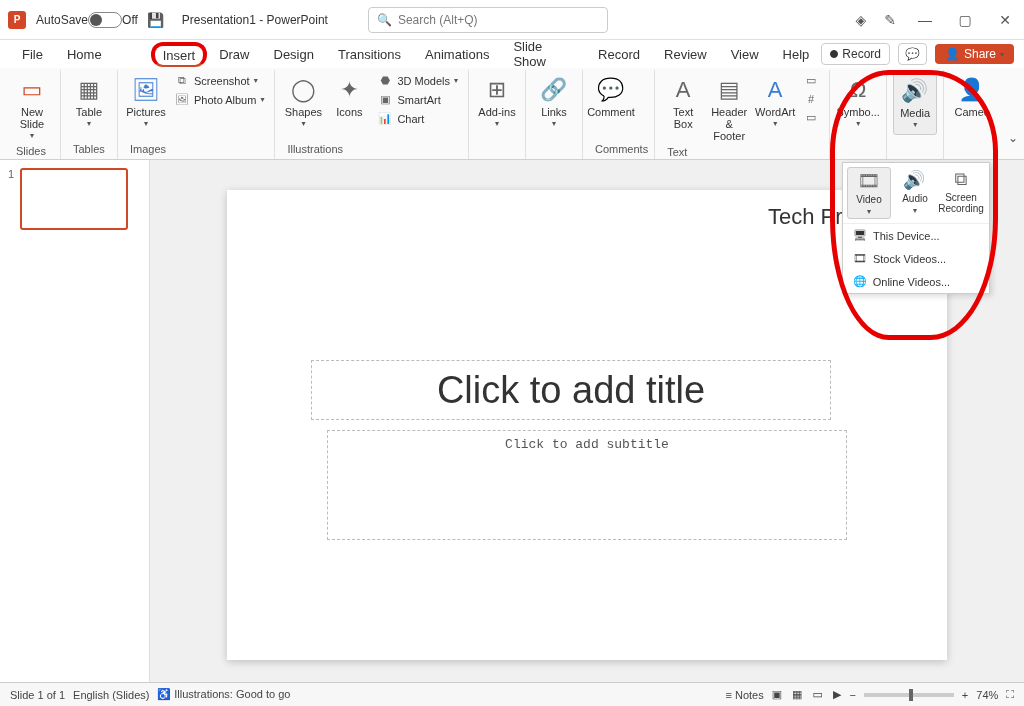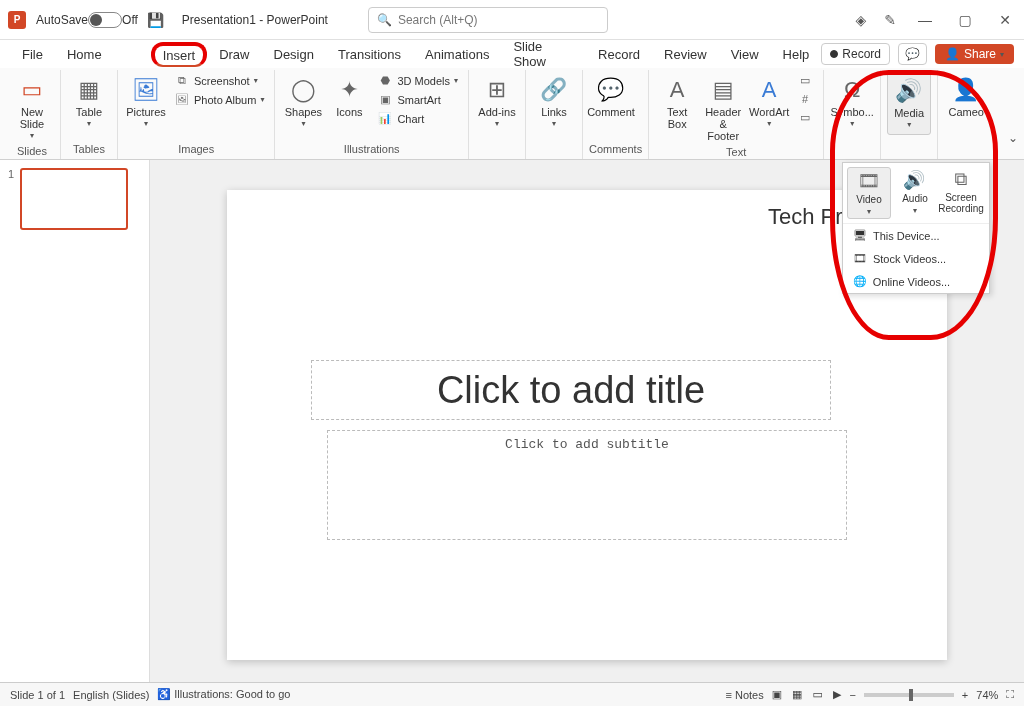--- a/index.html
+++ b/index.html
@@ -26,21 +26,21 @@
 .menu-right { margin-left: auto; display: flex; gap: 8px; align-items: center; }
 .record-btn { border: 1px solid #ccc; border-radius: 4px; padding: 3px 8px; display: flex; align-items: center; gap: 4px; font-size: 12px; }
 .record-dot { width: 8px; height: 8px; border: 1px solid #333; border-radius: 50%; background: #333; }
 .share-btn { background: #d24726; color: #fff; border-radius: 4px; padding: 3px 10px; font-size: 12px; display: flex; align-items: center; gap: 4px; }
 .comment-toggle { border: 1px solid #ccc; border-radius: 4px; padding: 3px 6px; }
 
 
 .ribbon { height: 92px; background: #fafafa; border-bottom: 1px solid #d0d0d0; display: flex; padding: 2px 4px 0; position: relative; }
 .group { border-right: 1px solid #e0e0e0; padding: 2px 6px; display: flex; flex-direction: column; }
 .group-content { flex: 1; display: flex; align-items: flex-start; gap: 2px; }
-.group-label { text-align: center; font-size: 11px; color: #555; padding-bottom: 2px; }
+.group-label { text-align: left; font-size: 11px; color: #555; padding-bottom: 2px; margin-left: 6px; }
 .big-btn { display: flex; flex-direction: column; align-items: center; justify-content: flex-start; width: 44px; padding: 4px 2px; gap: 2px; font-size: 11px; text-align: center; line-height: 1.1; }
 .big-btn .icon { font-size: 22px; height: 28px; display: flex; align-items: center; justify-content: center; color: #d24726; }
 .big-btn .icon.gray { color: #666; }
 .big-btn .icon.blue { color: #3a7bd5; }
 .small-stack { display: flex; flex-direction: column; gap: 2px; }
 .small-btn { display: flex; align-items: center; gap: 4px; font-size: 11px; padding: 2px 4px; white-space: nowrap; }
 .small-btn .si { width: 16px; text-align: center; color: #d24726; }
 .small-btn .si.gray { color: #666; }
 .chev { font-size: 8px; color: #555; }
 .ribbon-collapse { position: absolute; right: 6px; bottom: 14px; color: #555; }

